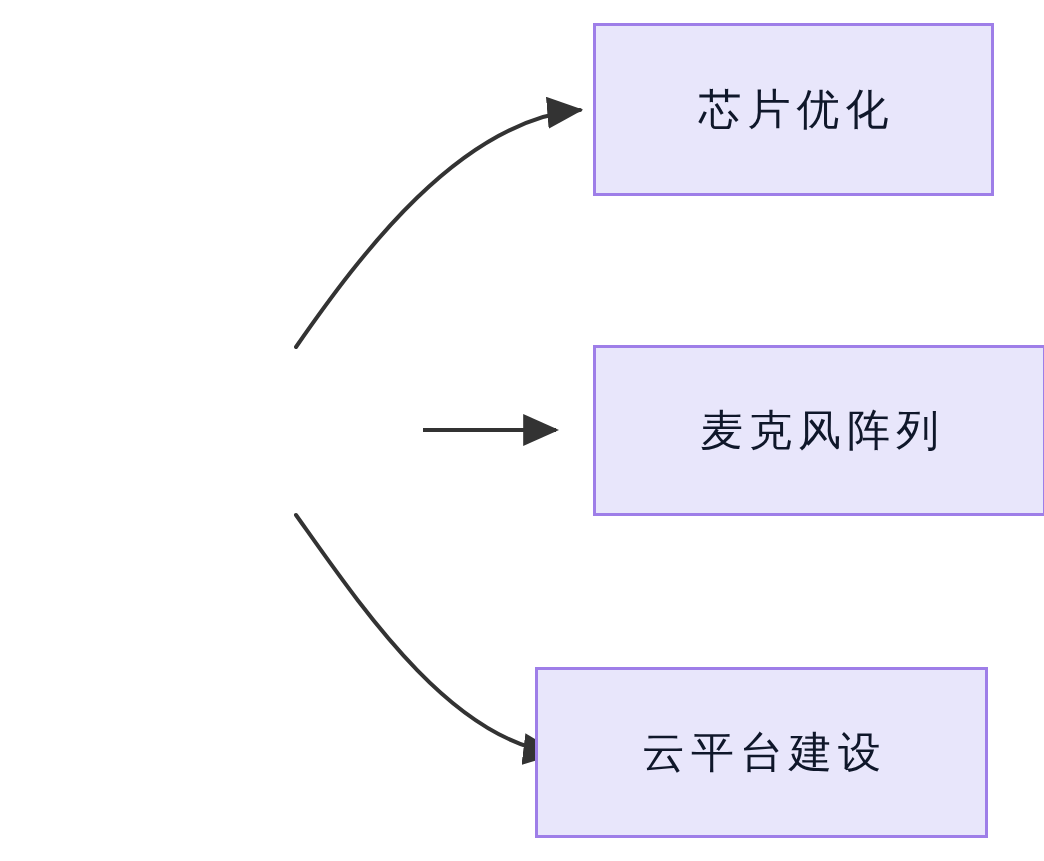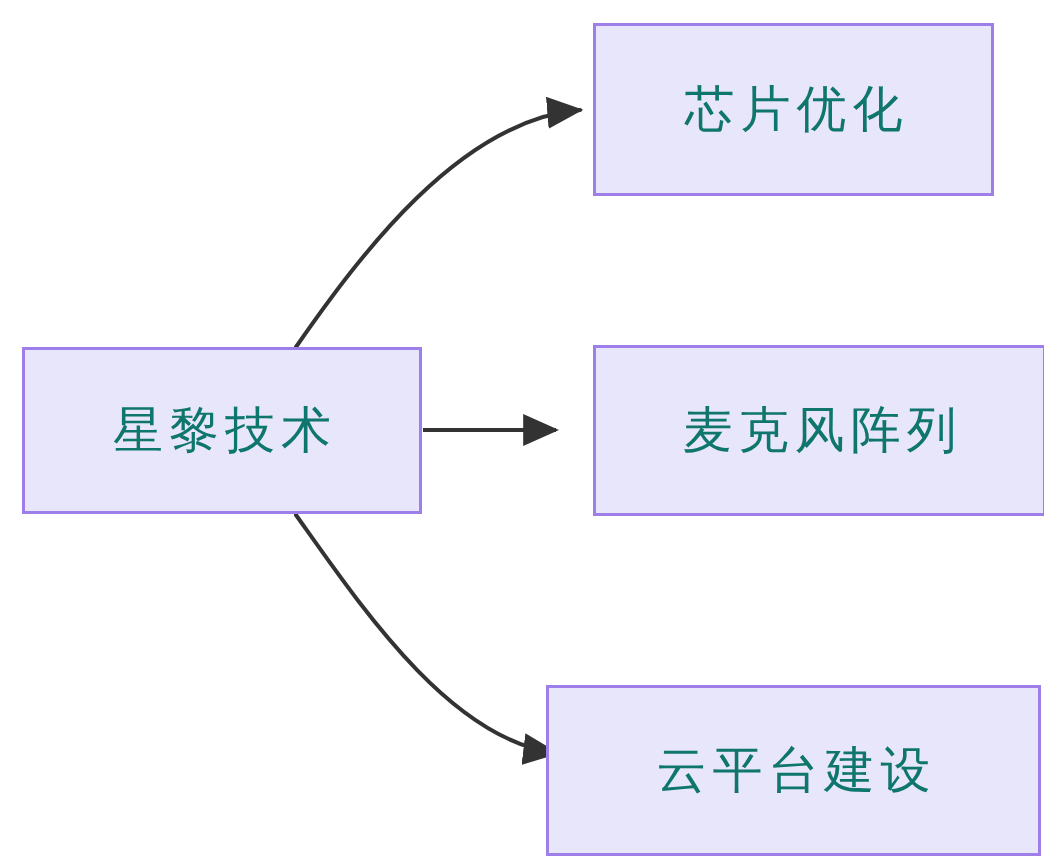--- a/index.html
+++ b/index.html
@@ -33,56 +33,53 @@
     box-sizing: border-box;
     background: #e8e6fb;
     border: 3px solid #9e7ee8;
     display: flex;
     align-items: center;
     justify-content: center;
     text-align: center;
   }
   .node-label {
     font-family: "DejaVu Serif", "Liberation Serif", serif;
-    font-size: 50px;
+    font-size: 43px;
     line-height: 1.1;
-    color: #0f766e;
+    color: #0f172a;
     letter-spacing: 6px;
     text-indent: 6px;
     white-space: nowrap;
     font-weight: 400;
   }
   
   #node-root      { left: 22px;  top: 347px; width: 400px; height: 167px; }
   #node-chip      { left: 593px; top: 23px;  width: 401px; height: 173px; }
   #node-mic       { left: 569px; top: 345px; width: 453px; height: 171px; margin-left: 24px; }
-  #node-cloud     { left: 546px; top: 667px; width: 495px; height: 171px; margin-top: 18px; }
+  #node-cloud     { left: 535px; top: 667px; width: 453px; height: 171px; }
 </style>
 </head>
 <body>
 
 <div id="diagram-canvas">
 
   <svg id="edge-layer" viewBox="0 0 1044 861" width="1044" height="861" xmlns="http://www.w3.org/2000/svg">
     <defs>
       <marker id="arrowhead" markerWidth="9" markerHeight="8" refX="8.2" refY="4" orient="auto" markerUnits="strokeWidth">
         <path d="M 0 0 L 9 4 L 0 8 z" fill="#333333"></path>
       </marker>
     </defs>
 
     <path d="M 296,347 C 360,255 460,120 580,110" fill="none" stroke="#333333" stroke-width="4" stroke-linecap="round" marker-end="url(#arrowhead)"></path>
 
     <path d="M 423,430 L 556,430" fill="none" stroke="#333333" stroke-width="4" stroke-linecap="butt" marker-end="url(#arrowhead)"></path>
 
     <path d="M 296,515 C 360,605 450,740 556,753" fill="none" stroke="#333333" stroke-width="4" stroke-linecap="round" marker-end="url(#arrowhead)"></path>
   </svg>
 
-  <div class="node" id="node-root">
-    <span class="node-label">星黎技术</span>
-  </div>
 
   <div class="node" id="node-chip">
     <span class="node-label">芯片优化</span>
   </div>
 
   <div class="node" id="node-mic">
     <span class="node-label">麦克风阵列</span>
   </div>
 
   <div class="node" id="node-cloud">

